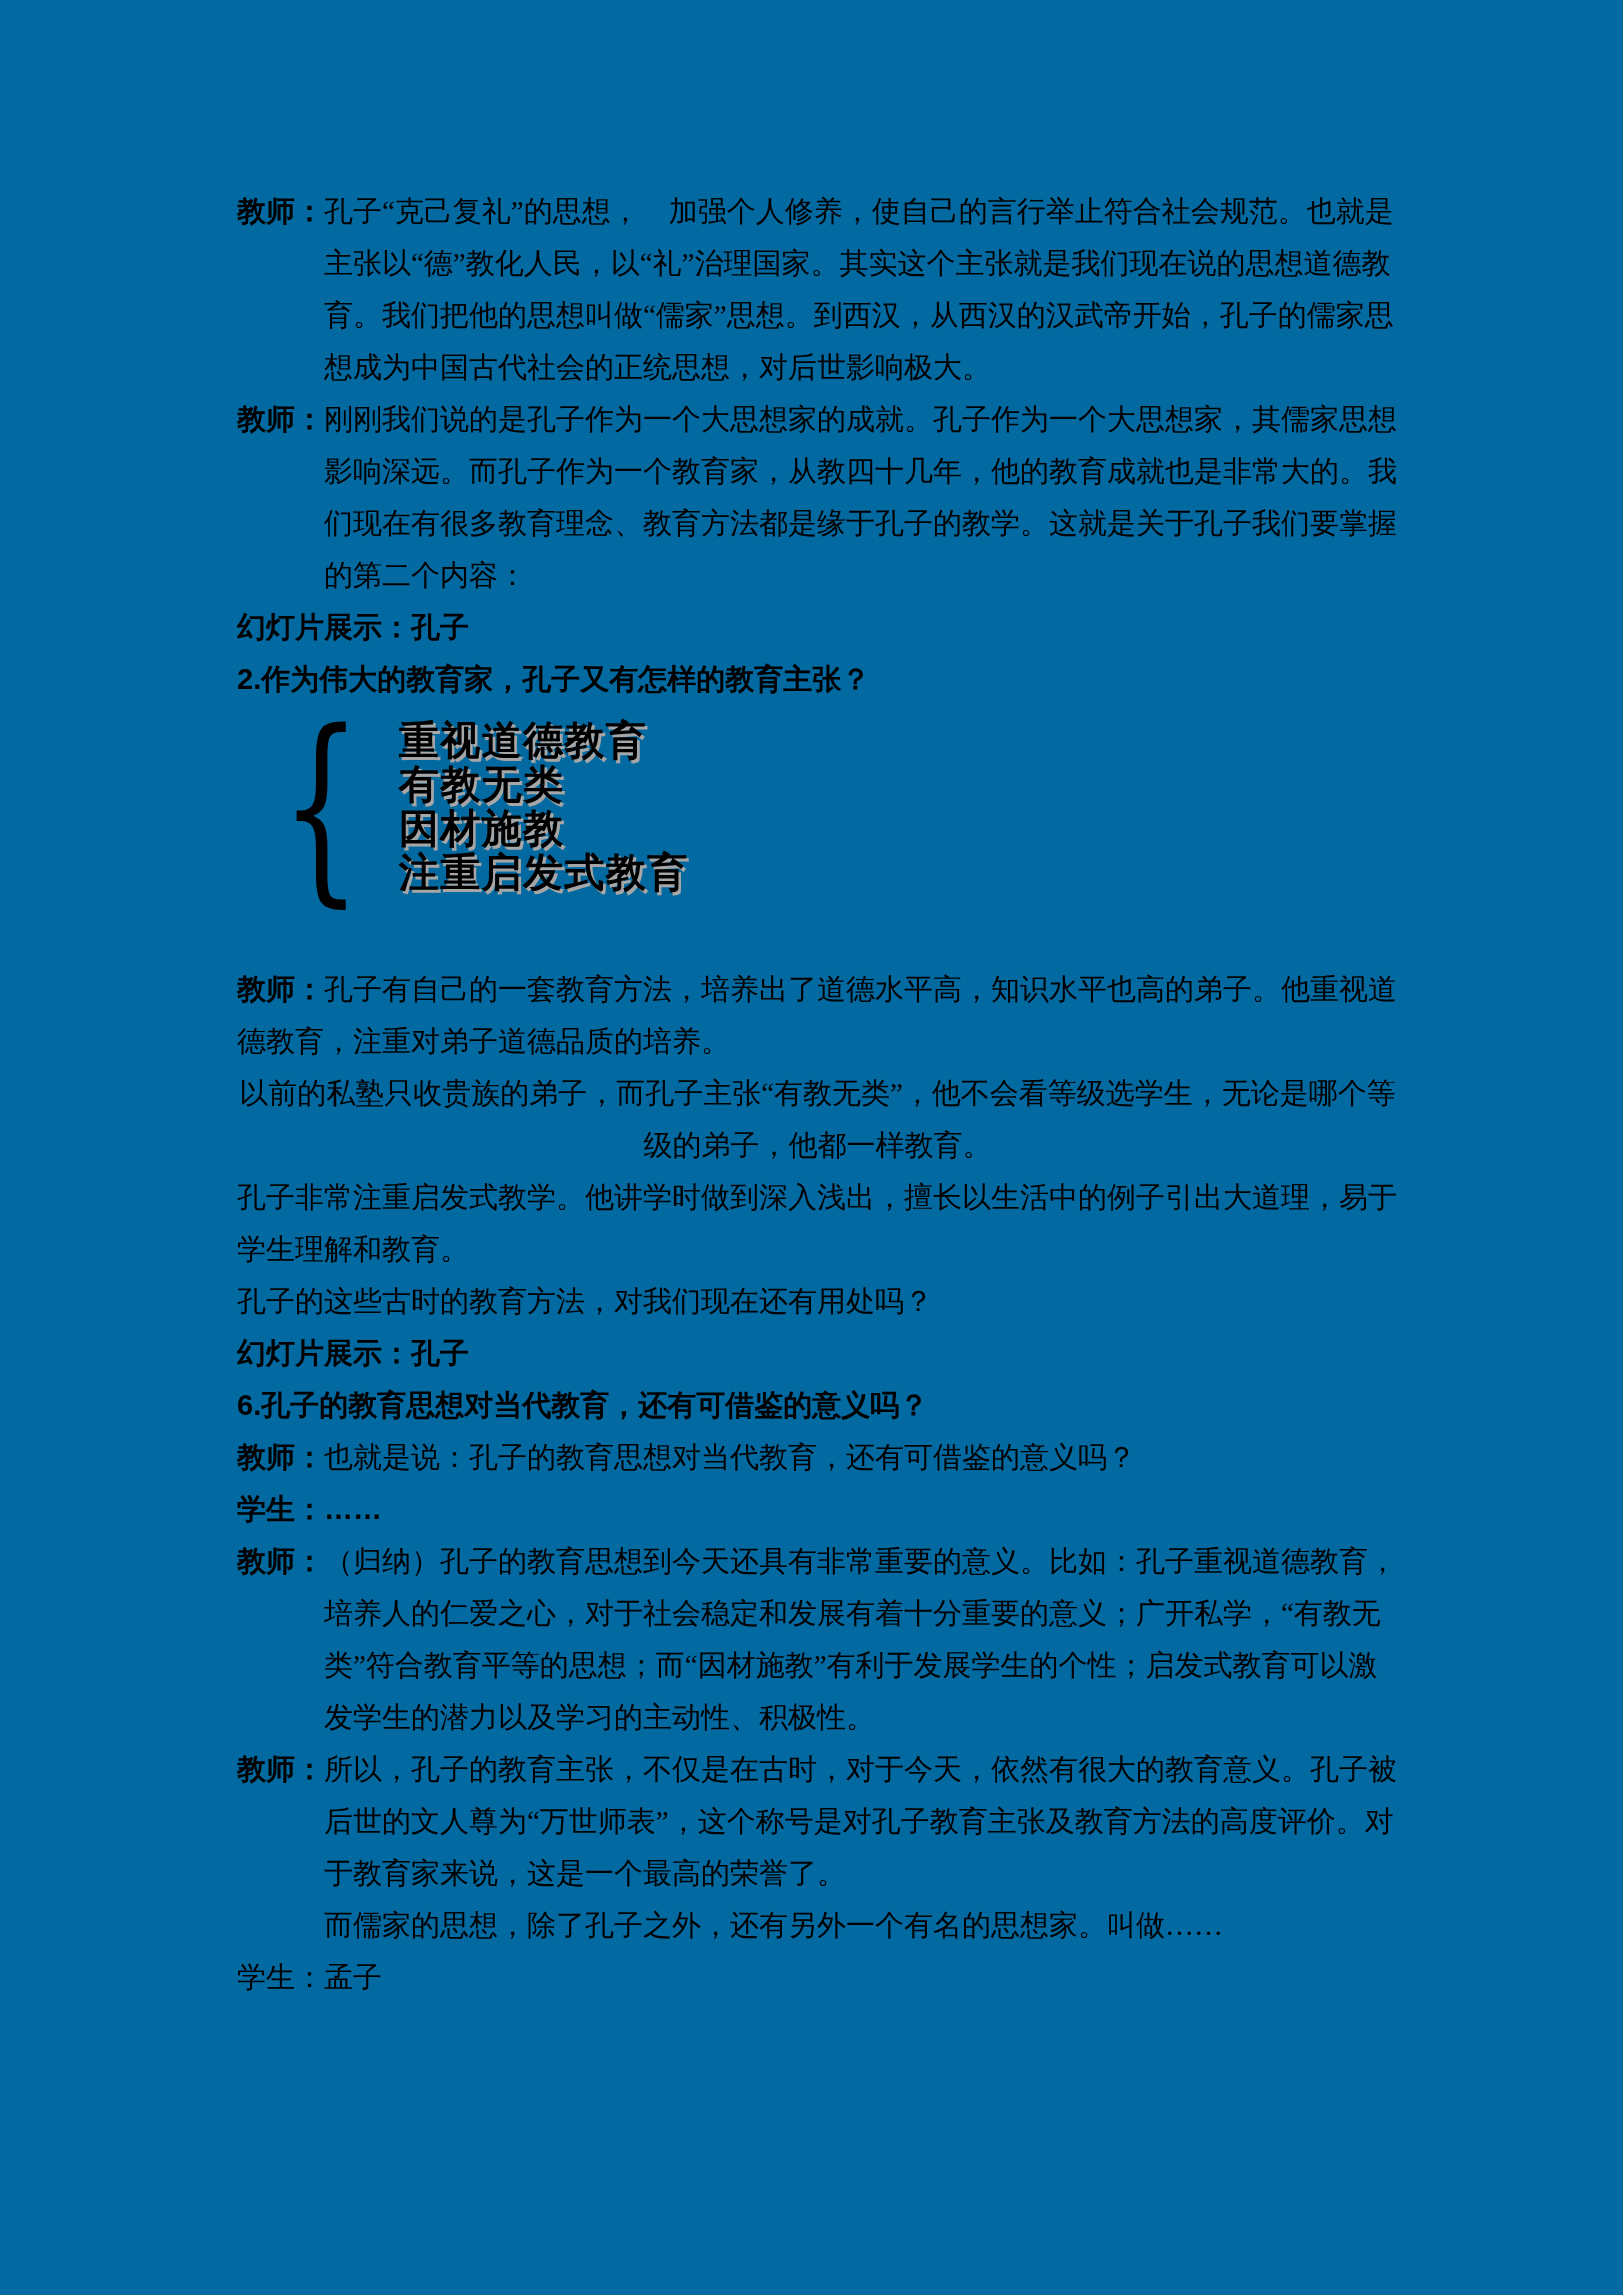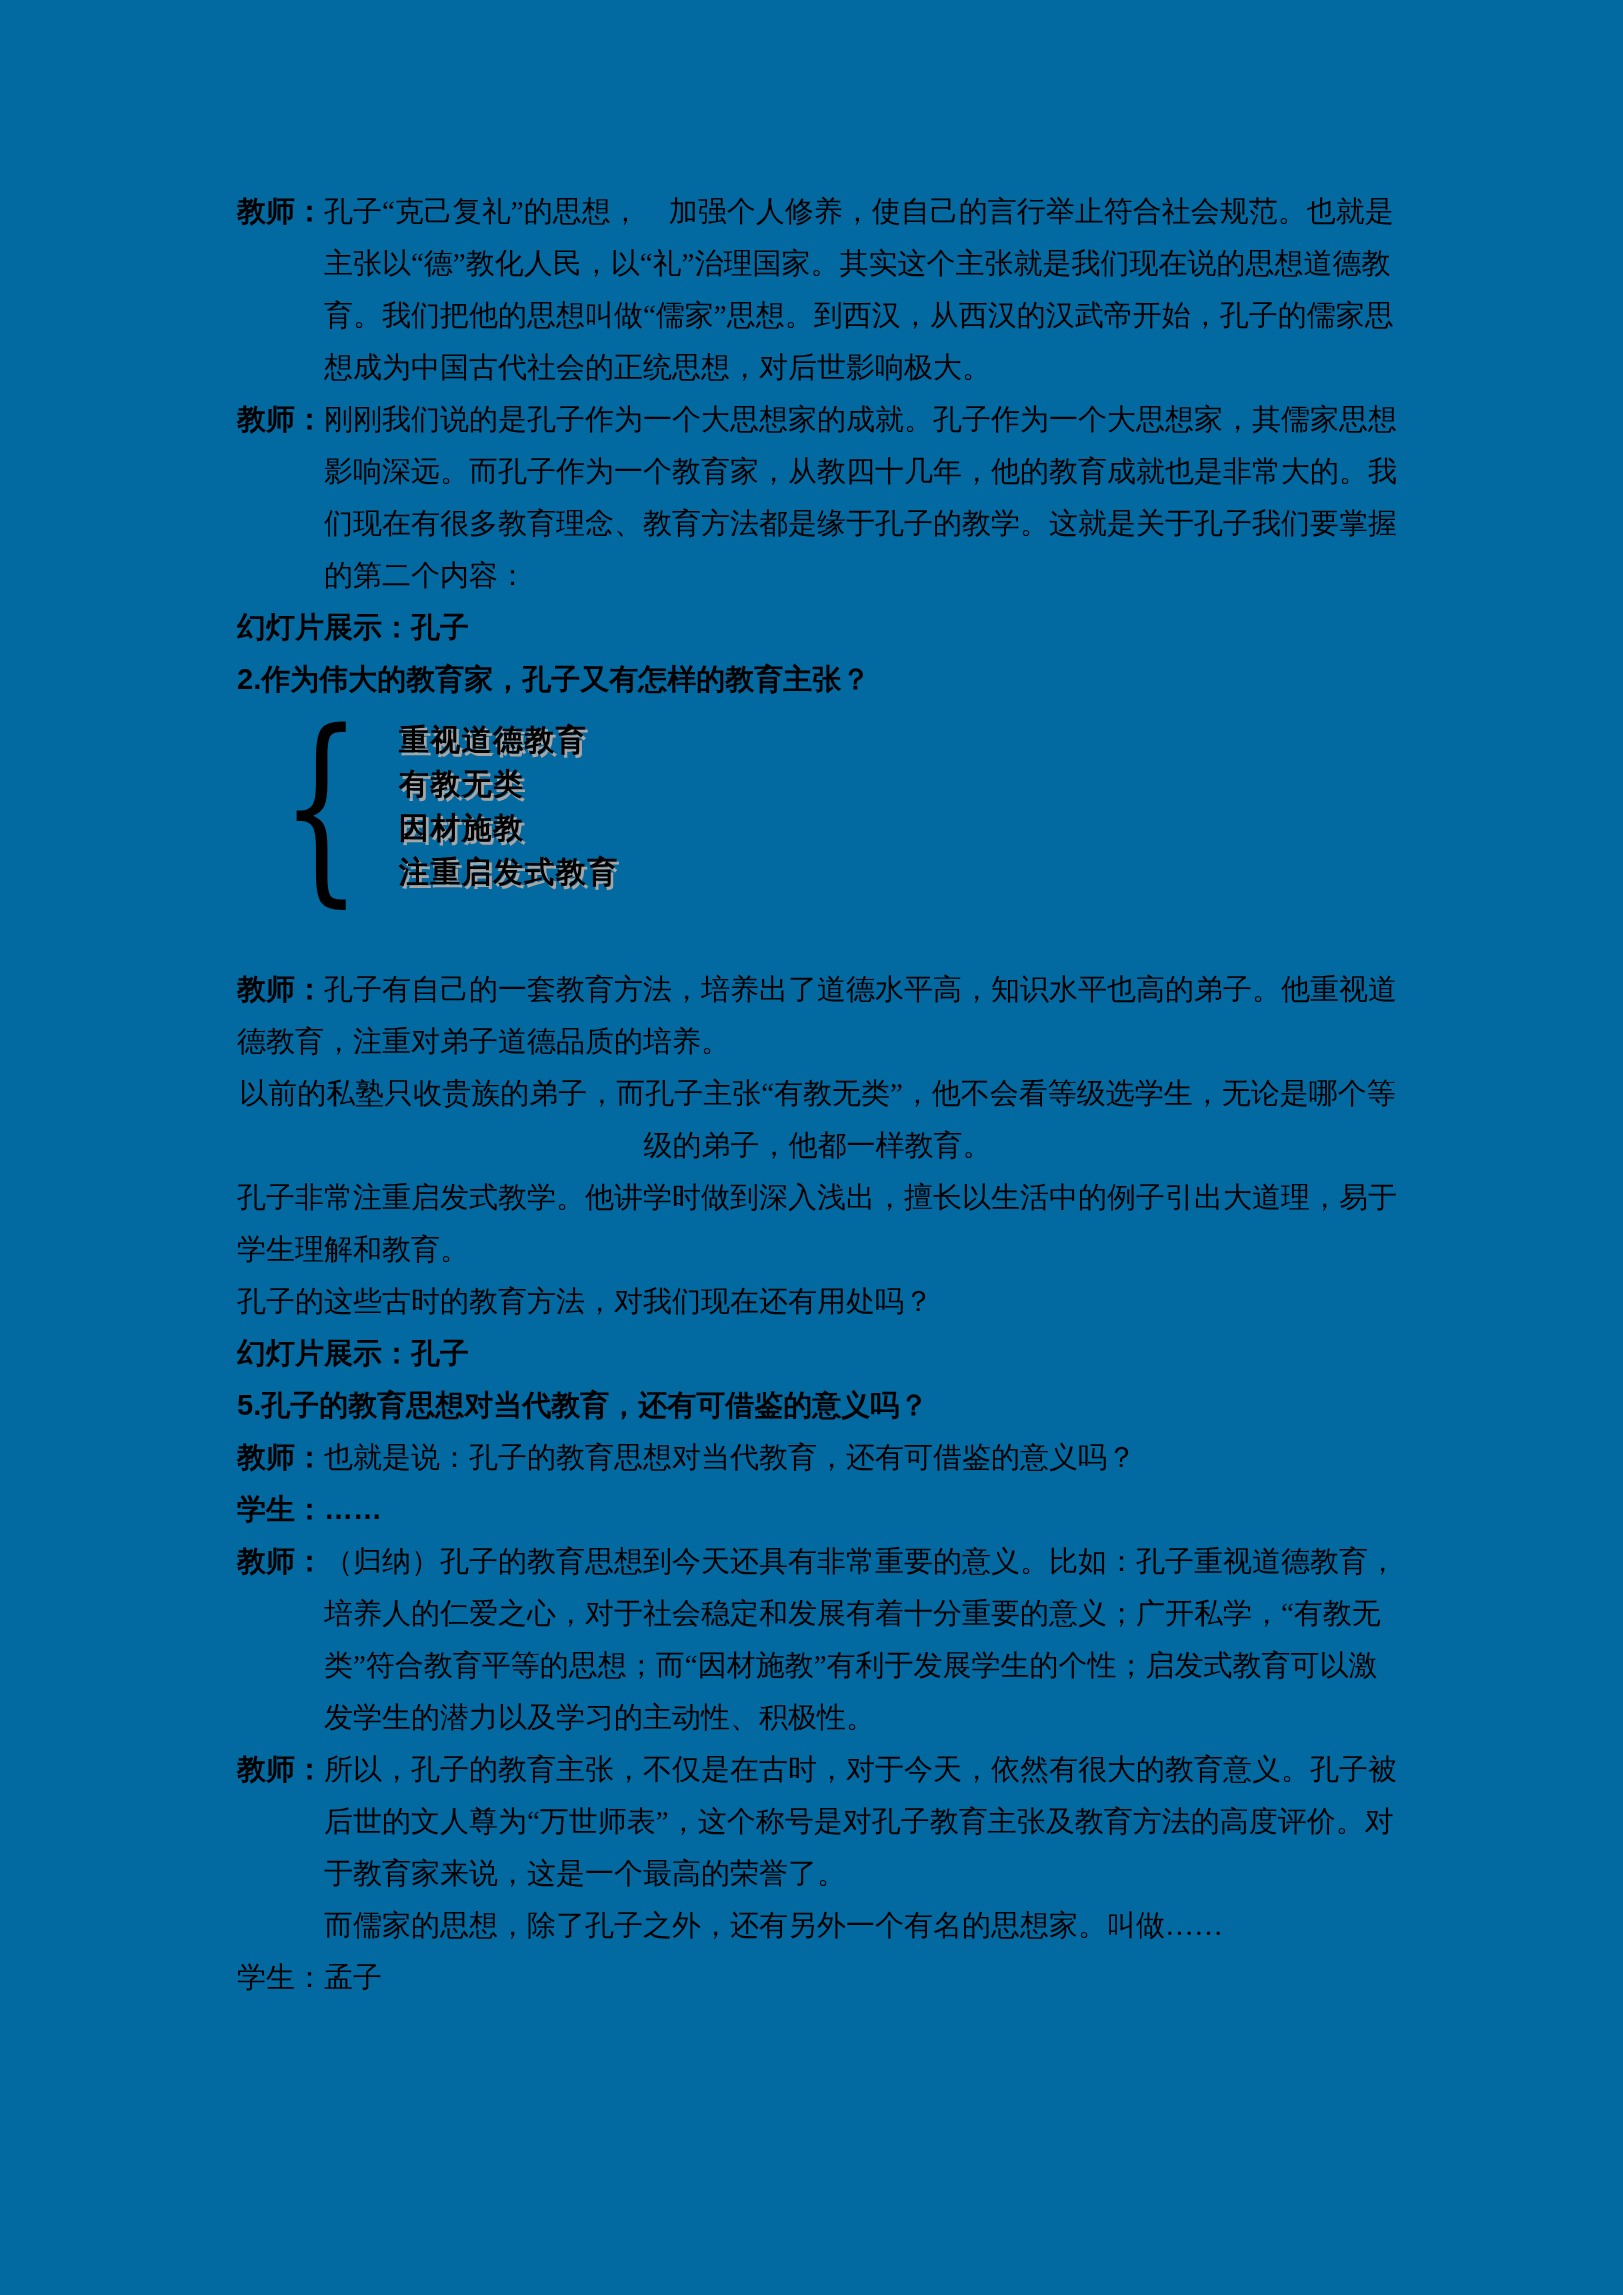--- a/index.html
+++ b/index.html
@@ -64,21 +64,21 @@
     transform-origin: center;
     display: inline-block;
     user-select: none;
   }
   .brace-items {
     margin-left: 12.3px;
     display: flex;
     flex-direction: column;
   }
   .brace-item {
-    font-size: 30px;
+    font-size: 40px;
     line-height: 44px;
     font-weight: 700;
     font-family: "Liberation Sans", "DejaVu Sans", sans-serif;
     color: #000000;
     text-shadow: 2.7px 2.7px 0 #a6a6a6;
     letter-spacing: 1.4px;
   }
   .gap-before {
     margin-top: 49px;
   }
@@ -111,21 +111,21 @@
     <p class="plain" style="margin: 0px;"><span class="label">教师：</span><span>孔子有自己的一套教育方法，培养出了道德水平高，知识水平也高的弟子。他重视道德教育，注重对弟子道德品质的培养。</span></p>
 
     <p class="plain" style="margin: 0px; text-align: center;">以前的私塾只收贵族的弟子，而孔子主张“有教无类”，他不会看等级选学生，无论是哪个等级的弟子，他都一样教育。</p>
 
     <p class="plain" style="margin: 0px;">孔子非常注重启发式教学。他讲学时做到深入浅出，擅长以生活中的例子引出大道理，易于学生理解和教育。</p>
 
     <p class="plain" style="margin: 0px;">孔子的这些古时的教育方法，对我们现在还有用处吗？</p>
 
     <p class="bold-line gap-before" style="margin: 0px;">幻灯片展示：孔子</p>
 
-    <p class="bold-line" style="margin: 0px;">5.孔子的教育思想对当代教育，还有可借鉴的意义吗？</p>
+    <p class="bold-line" style="margin: 0px;">6.孔子的教育思想对当代教育，还有可借鉴的意义吗？</p>
 
     <p class="hang" style="margin: 0px;"><span class="label">教师：</span><span>也就是说：孔子的教育思想对当代教育，还有可借鉴的意义吗？</span></p>
 
     <p class="hang" style="margin: 0px;"><span class="label">学生：</span><span class="bold-line">……</span></p>
 
     <p class="hang" style="margin: 0px;"><span class="label">教师：</span><span>（归纳）孔子的教育思想到今天还具有非常重要的意义。比如：孔子重视道德教育，培养人的仁爱之心，对于社会稳定和发展有着十分重要的意义；广开私学，“有教无类”符合教育平等的思想；而“因材施教”有利于发展学生的个性；启发式教育可以激发学生的潜力以及学习的主动性、积极性。</span></p>
 
     <p class="hang" style="margin: 0px;"><span class="label">教师：</span><span>所以，孔子的教育主张，不仅是在古时，对于今天，依然有很大的教育意义。孔子被后世的文人尊为“万世师表”，这个称号是对孔子教育主张及教育方法的高度评价。对于教育家来说，这是一个最高的荣誉了。</span></p>
 
     <p class="cont" style="margin: 0px;">而儒家的思想，除了孔子之外，还有另外一个有名的思想家。叫做……</p>

